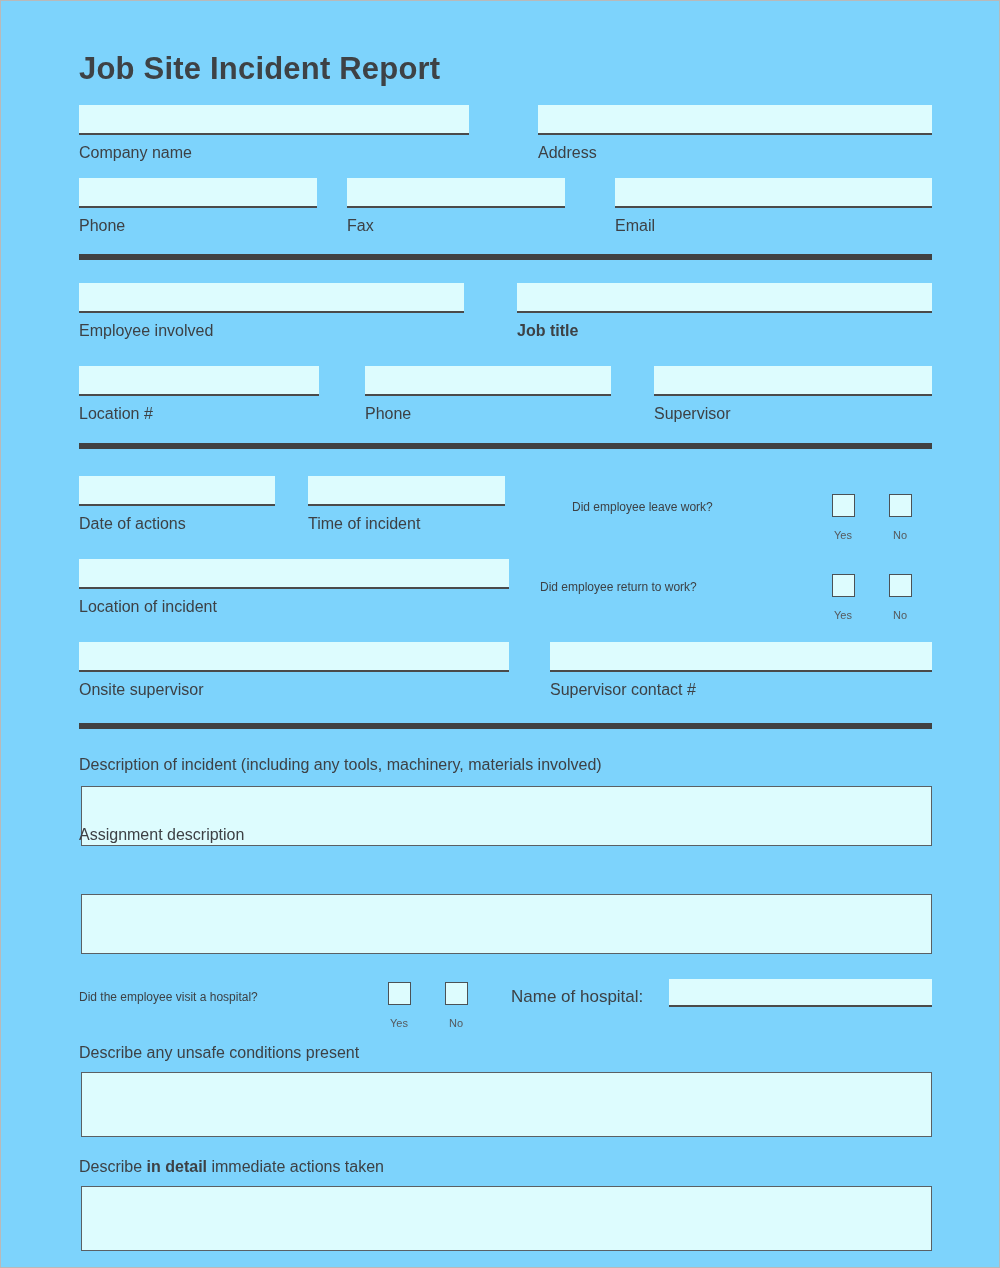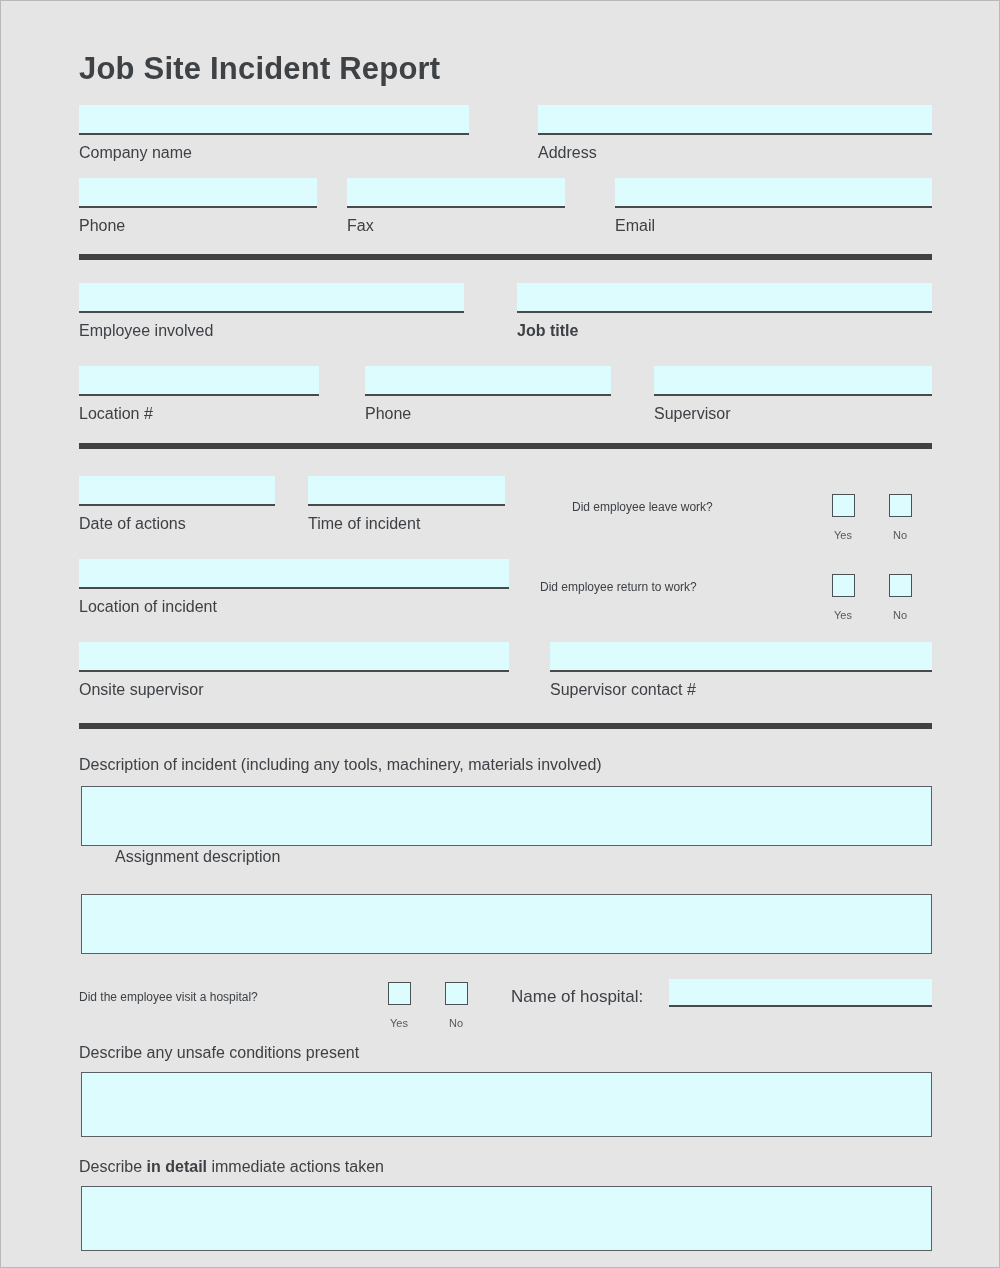--- a/index.html
+++ b/index.html
@@ -8,21 +8,21 @@
     padding: 0;
     background: #ffffff;
   }
   body {
     font-family: "Liberation Sans", sans-serif;
   }
   .page {
     position: relative;
     width: 1000px;
     height: 1268px;
-    background: #e5e5e5;
+    background: #7dd3fc;
     border: 1px solid #b9b9b9;
     box-sizing: border-box;
     overflow: hidden;
   }
 
   
   .title {
     font-size: 31px;
     font-weight: bold;
     color: #3e4245;
@@ -219,21 +219,21 @@
   <div class="cbwrap" style="left:884px; top:573px;">
     <div class="cb"></div>
     <div class="cbtext">No</div>
   </div>
 
   <div class="divider" style="top:722px;"></div>
 
   <div class="ta-label" style="left:78px; top:754px;">Description of incident (including any tools, machinery, materials involved)</div>
   <div class="ta-box" style="left:80px; top:785px; width:851px; height:60px;"></div>
 
-  <div class="ta-label" style="left:78px; top:846px;margin-left:36px;">Assignment description</div>
+  <div class="ta-label" style="left:78px; top:824px;">Assignment description</div>
   <div class="ta-box" style="left:80px; top:893px; width:851px; height:60px;"></div>
 
   <div class="question" style="left:78px; top:986px;">Did the employee visit a hospital?</div>
 
   <div class="cbwrap" style="left:383px; top:981px;">
     <div class="cb"></div>
     <div class="cbtext">Yes</div>
   </div>
   <div class="cbwrap" style="left:440px; top:981px;">
     <div class="cb"></div>

